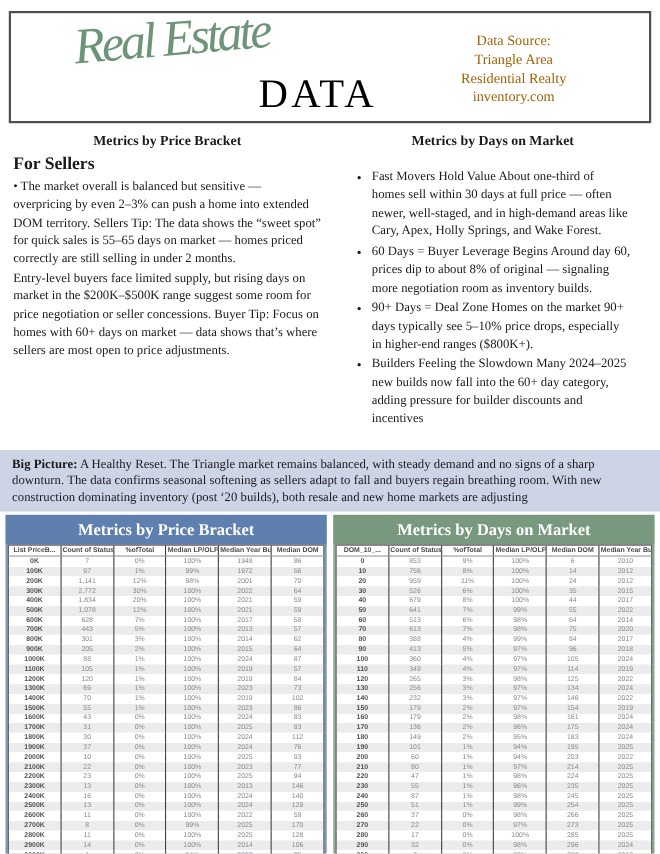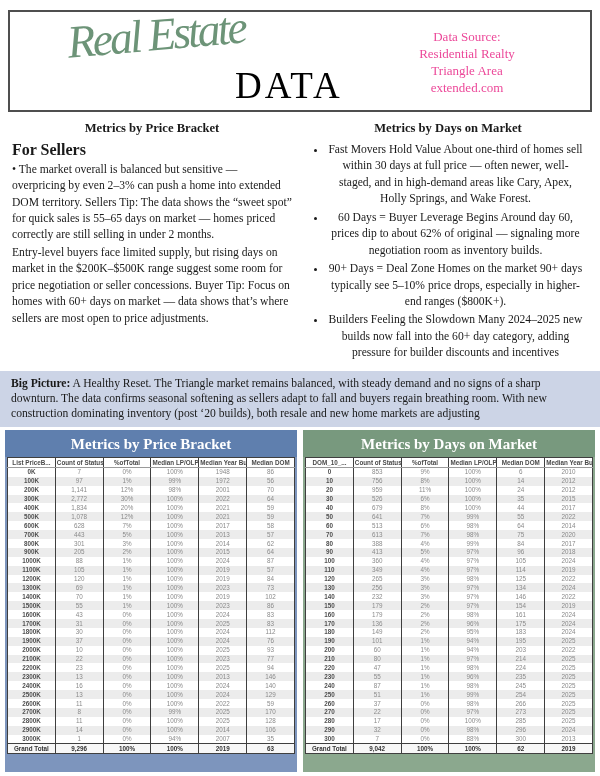--- a/index.html
+++ b/index.html
@@ -9,29 +9,29 @@
   
   .header-box { margin:10px 8px 6px 8px; border:2px solid #4f4f4f; height:98px;
                 position:relative; }
   .logo { position:absolute; left:55px; top:4px; width:330px; height:92px; }
   .logo-script { position:absolute; left:0; top:0; font-style:italic;
                  color:#6d9478; font-size:46px; letter-spacing:-3px;
                  transform:rotate(-5deg); transform-origin:left top; white-space:nowrap; }
   .logo-word { position:absolute; left:170px; top:48px; color:#000000;
                font-size:37px; letter-spacing:3px; }
   .source { position:absolute; right:38px; top:16px; width:170px; text-align:center;
-            font-size:13px; line-height:1.32; color:#ec4899; }
+            font-size:13px; line-height:1.32; color:#a16207; }
 
   
   .intro { display:flex; gap:16px; padding:0 12px; }
   .col { flex:1; font-size:11.6px; line-height:1.42; }
   .col-title { text-align:center; font-weight:bold; font-size:12.6px; margin:2px 0 1px 0; }
   .sub-head { font-weight:bold; font-size:16px; margin:0; }
   .col p { margin:0 0 1px 0; }
-  .col ul { margin:4px; padding-left:15px;text-align:center; }
+  .col ul { margin:15px; padding-left:15px; }
   .col li { margin-bottom:2px; }
 
   
   .big-picture { background:#ccd4e6; margin-top:5px; padding:5px 29px 6px 11px;
                  font-size:11.6px; line-height:1.3; }
   .bp-label { font-weight:bold; }
 
   
   .panels { display:flex; gap:6px; padding:0 5px; margin-top:3px; height:342px; }
   .panel { flex:1; overflow:hidden; }
@@ -60,38 +60,38 @@
 
 <div class="page">
 
   <div class="header-box">
     <div class="logo">
       <span class="logo-script">Real Estate</span>
       <span class="logo-word">DATA</span>
     </div>
     <div class="source">
       <div>Data Source:</div>
+      <div>Triangle Area</div>
       <div>Residential Realty</div>
-      <div>Triangle Area</div>
-      <div>extended.com</div>
+      <div>inventory.com</div>
     </div>
   </div>
 
   <div class="intro">
     <div class="col">
       <div class="col-title">Metrics by Price Bracket</div>
       <div class="sub-head">For Sellers</div>
       <p>• The market overall is balanced but sensitive — overpricing by even 2–3% can push a home into extended DOM territory.  Sellers Tip: The data shows the “sweet spot” for quick sales is 55–65 days on market — homes priced correctly are still selling in under 2 months.</p>
       <p>Entry-level buyers face limited supply, but rising days on market in the $200K–$500K range suggest some room for price negotiation or seller concessions.  Buyer Tip: Focus on homes with 60+ days on market — data shows that’s where sellers are most open to price adjustments.</p>
     </div>
     <div class="col">
       <div class="col-title">Metrics by Days on Market</div>
       <ul>
           <li>Fast Movers Hold Value About one-third of homes sell within 30 days at full price — often newer, well-staged, and in high-demand areas like Cary, Apex, Holly Springs, and Wake Forest.</li>
-          <li>60 Days = Buyer Leverage Begins Around day 60, prices dip to about 62% of original — signaling more negotiation room as inventory builds.</li>
+          <li>60 Days = Buyer Leverage Begins Around day 60, prices dip to about 8% of original — signaling more negotiation room as inventory builds.</li>
           <li>90+ Days = Deal Zone Homes on the market 90+ days typically see 5–10% price drops, especially in higher-end ranges ($800K+).</li>
           <li>Builders Feeling the Slowdown Many 2024–2025 new builds now fall into the 60+ day category, adding pressure for builder discounts and incentives</li>
         </ul>
     </div>
   </div>
 
   <div class="big-picture">
     <span class="bp-label">Big Picture:</span><span> A Healthy Reset. The Triangle market remains balanced, with steady demand and no signs of a sharp downturn. The data confirms seasonal softening as sellers adapt to fall and buyers regain breathing room. With new construction dominating inventory (post ‘20 builds), both resale and new home markets are adjusting</span>
   </div>
 

